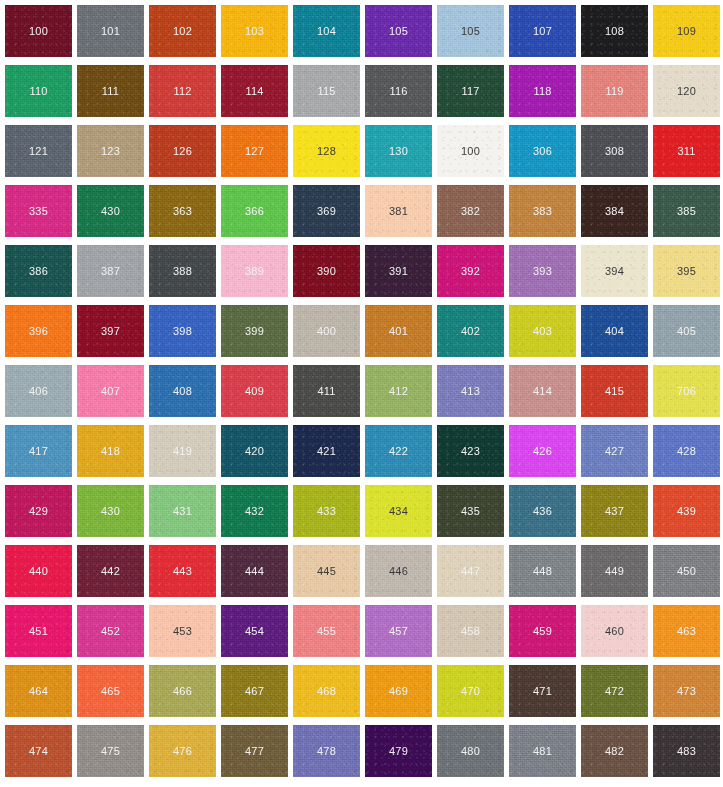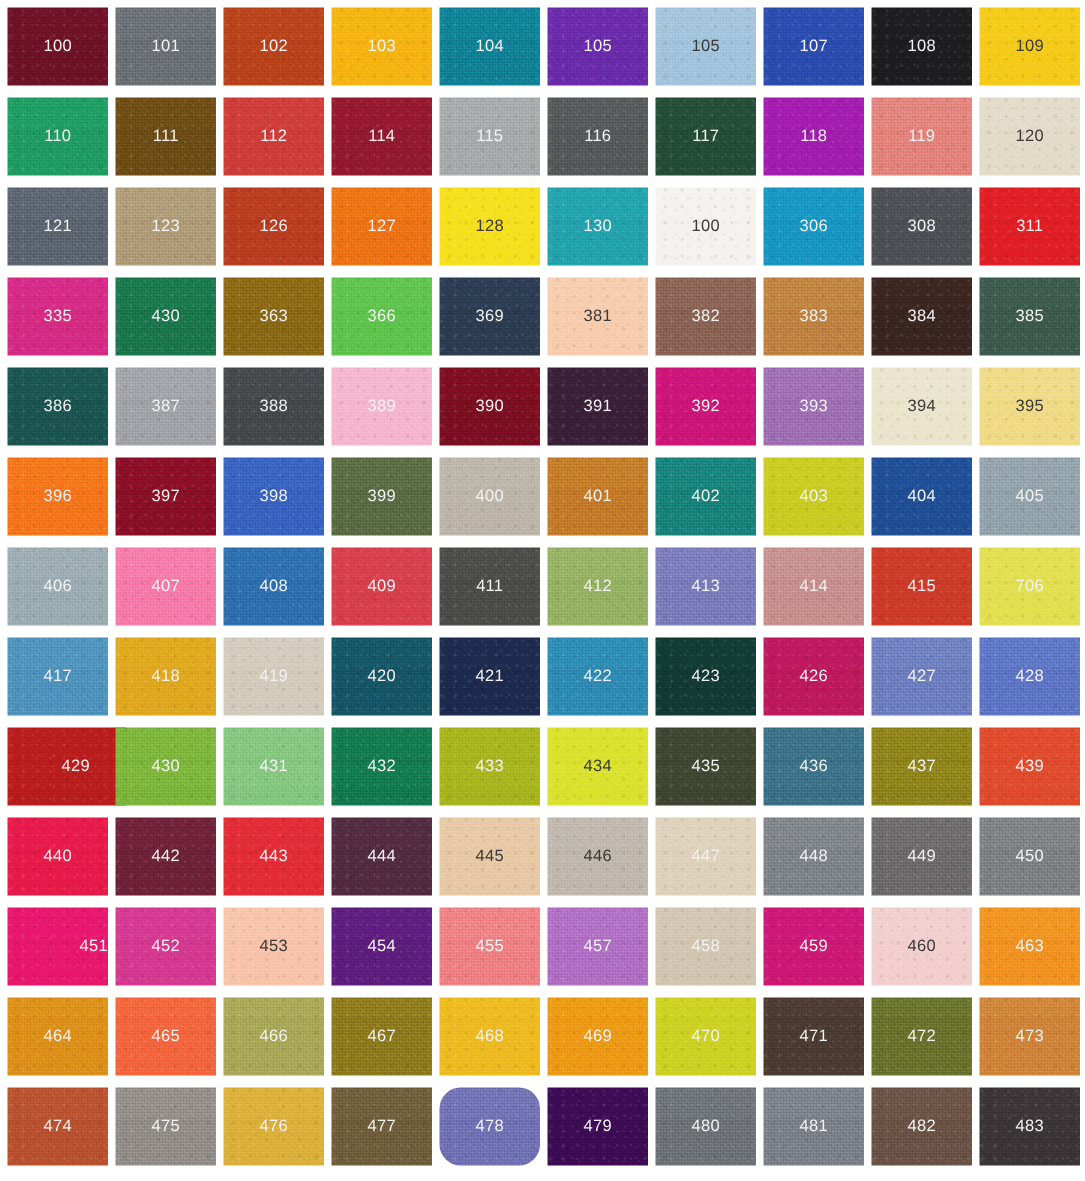--- a/index.html
+++ b/index.html
@@ -320,30 +320,30 @@
     </div>
     <div class="swatch" style="background-color: rgb(29, 42, 78);">
       <span class="swatch-label light">421</span>
     </div>
     <div class="swatch" style="background-color: rgb(45, 139, 180);">
       <span class="swatch-label light">422</span>
     </div>
     <div class="swatch" style="background-color: rgb(17, 58, 51);">
       <span class="swatch-label light">423</span>
     </div>
-    <div class="swatch" style="background-color: #be185d;">
+    <div class="swatch" style="background-color: #d946ef;">
       <span class="swatch-label light">426</span>
     </div>
     <div class="swatch" style="background-color: rgb(109, 127, 192);">
       <span class="swatch-label light">427</span>
     </div>
     <div class="swatch" style="background-color: rgb(94, 117, 198);">
       <span class="swatch-label light">428</span>
     </div>
-    <div class="swatch" style="background-color: #b91c1c; padding-left: 12px;">
+    <div class="swatch" style="background-color: #be185d;">
       <span class="swatch-label light">429</span>
     </div>
     <div class="swatch" style="background-color: rgb(124, 181, 58);">
       <span class="swatch-label light">430</span>
     </div>
     <div class="swatch" style="background-color: rgb(131, 199, 126);">
       <span class="swatch-label light">431</span>
     </div>
     <div class="swatch" style="background-color: rgb(18, 121, 78);">
       <span class="swatch-label light">432</span>
@@ -389,21 +389,21 @@
     </div>
     <div class="swatch" style="background-color: rgb(127, 132, 137);">
       <span class="swatch-label light">448</span>
     </div>
     <div class="swatch" style="background-color: rgb(108, 106, 107);">
       <span class="swatch-label light">449</span>
     </div>
     <div class="swatch" style="background-color: rgb(126, 128, 131);">
       <span class="swatch-label light">450</span>
     </div>
-    <div class="swatch" style="background-color: rgb(232, 22, 108); justify-content: flex-end;">
+    <div class="swatch" style="background-color: rgb(232, 22, 108);">
       <span class="swatch-label light">451</span>
     </div>
     <div class="swatch" style="background-color: rgb(214, 56, 145);">
       <span class="swatch-label light">452</span>
     </div>
     <div class="swatch" style="background-color: rgb(249, 196, 171);">
       <span class="swatch-label dark">453</span>
     </div>
     <div class="swatch" style="background-color: rgb(93, 29, 126);">
       <span class="swatch-label light">454</span>
@@ -461,21 +461,21 @@
     </div>
     <div class="swatch" style="background-color: rgb(146, 141, 136);">
       <span class="swatch-label light">475</span>
     </div>
     <div class="swatch" style="background-color: rgb(220, 176, 58);">
       <span class="swatch-label light">476</span>
     </div>
     <div class="swatch" style="background-color: rgb(111, 93, 59);">
       <span class="swatch-label light">477</span>
     </div>
-    <div class="swatch" style="background-color: rgb(112, 113, 180); border-radius: 14px;">
+    <div class="swatch" style="background-color: rgb(112, 113, 180);">
       <span class="swatch-label light">478</span>
     </div>
     <div class="swatch" style="background-color: rgb(60, 11, 84);">
       <span class="swatch-label light">479</span>
     </div>
     <div class="swatch" style="background-color: rgb(109, 114, 119);">
       <span class="swatch-label light">480</span>
     </div>
     <div class="swatch" style="background-color: rgb(123, 128, 137);">
       <span class="swatch-label light">481</span>

